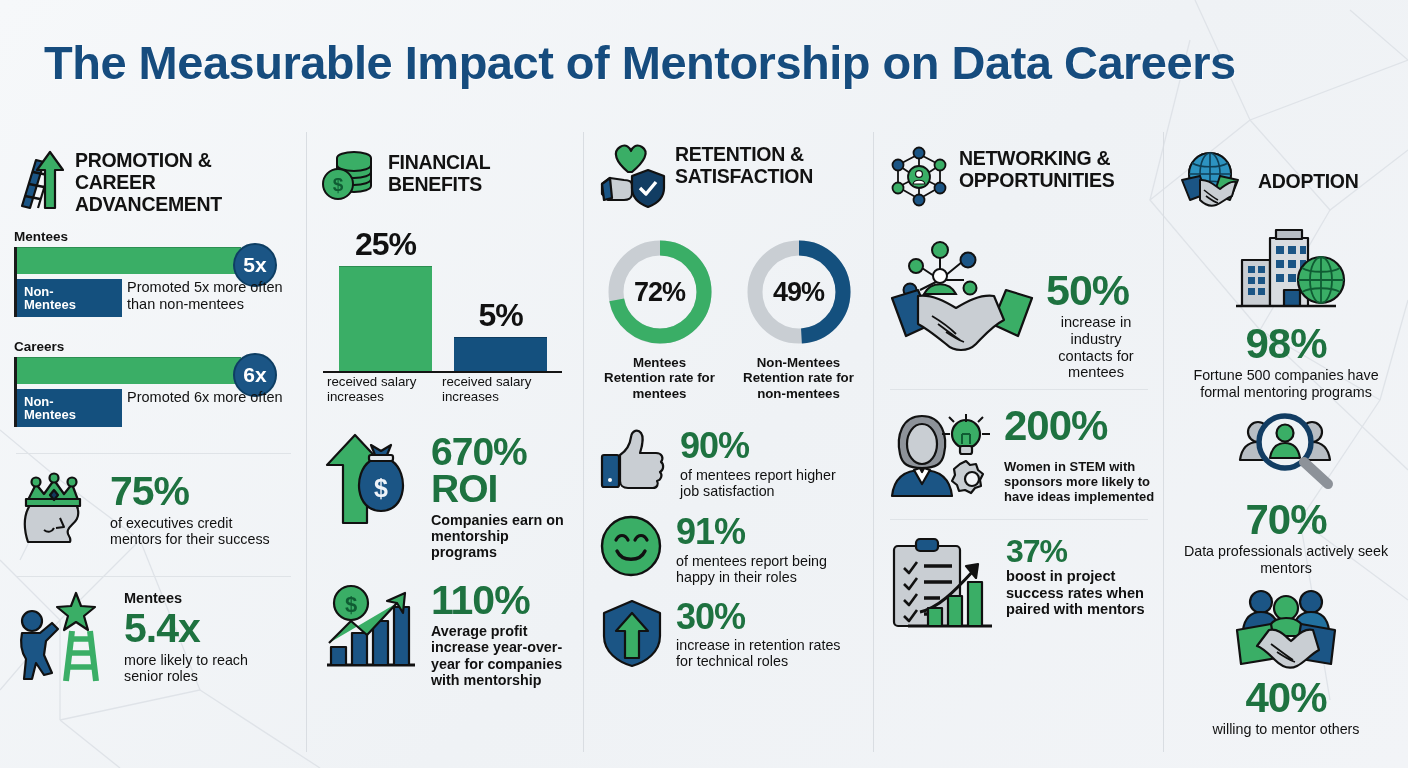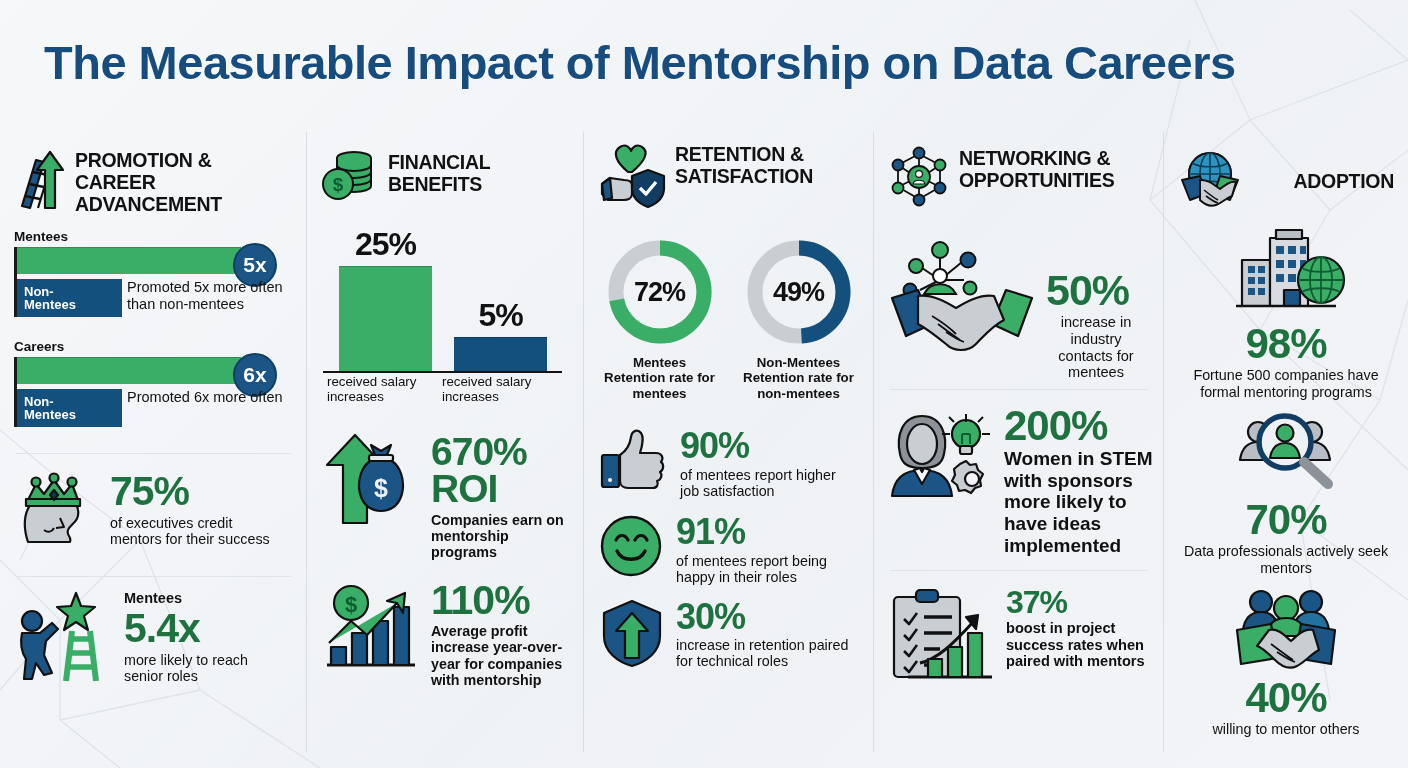--- a/index.html
+++ b/index.html
@@ -48,21 +48,21 @@
     width: 1px; background: #d9dde2;
   }
 
   
   .sec-head { display: flex; align-items: flex-start; gap: 9px; margin-top: 20px; }
   .sec-head .glyph { flex: 0 0 auto; }
   .sec-head .txt {
     font-size: 19.5px; font-weight: bold; color: #121212;
     letter-spacing: -0.3px; line-height: 1.12; padding-top: 2px;
   }
-  .sec-head.c5 { justify-content: space-between; align-items: center; gap: 3px; }
+  .sec-head.c5 { justify-content: flex-start; align-items: center; gap: 16px; }
 
   
   .barblock { margin-top: 14px; position: relative; }
   .barblock .lbl { font-size: 13.5px; font-weight: bold; color: #111; margin-bottom: 3px; }
   .barwrap { position: relative; border-left: 3px solid #1a1a1a; padding-left: 0; }
   .bar-green {
     height: 27px; background: #3aae66; width: 218px;
     border-top: 1px solid #2d8f53;
   }
   .bar-blue {
@@ -398,21 +398,21 @@
         <span class="ic">
           <svg width="68" height="70" viewBox="0 0 68 70">
             <g stroke="#111" stroke-width="2.2" stroke-linejoin="round">
               <path d="M34 3 L62 15 V38 C62 54 48 64 34 68 C20 64 6 54 6 38 V15 Z" fill="#1b5585"></path>
               <path d="M27 60 V33 H18 L34 15 L50 33 H41 V60 Z" fill="#3aae66"></path>
             </g>
           </svg>
         </span>
         <span class="body">
           <span class="bignum sm" style="display:block">30%</span>
-          <span class="desc" style="display:block;width:180px">increase in retention paired for technical roles</span>
+          <span class="desc" style="display:block;width:180px">increase in retention rates for technical roles</span>
         </span>
       </div>
     </div>
 
     <div class="col c4">
       <div class="vline"></div>
 
       <div class="sec-head" style="margin-top:18px">
         <span class="glyph">
           <svg width="62" height="62" viewBox="0 0 62 62">
@@ -475,21 +475,21 @@
               <rect x="72" y="42" width="12" height="8" rx="2" fill="#c9ced3"></rect>
               <path d="M78 18 L78 10 M62 30 L54 30 M66 18 L61 13 M90 18 L95 13 M94 30 L102 30" fill="none" stroke="#111" stroke-width="2"></path>
               <path d="M74 40 L74 30 M82 40 L82 30 M74 30 L82 30" fill="none" stroke="#0f5c33" stroke-width="2"></path>
               <path d="M72 60 l6-3 4 4 6-1 2 6 5 4 -3 6 1 6 -6 2 -4 5 -6 -3 -6 1 -2 -6 -5 -4 3 -6 -1 -6z" fill="#c9ced3"></path>
               <circle cx="84" cy="75" r="7" fill="#f2f4f7"></circle>
             </g>
           </svg>
         </span>
         <span class="body">
           <span class="bignum" style="display:block;font-size:42px">200%</span>
-          <span class="desc b" style="display:block;width:152px;margin-top:2px;font-size:19px">Women in STEM with sponsors more likely to have ideas implemented</span>
+          <span class="desc b" style="display:block;width:152px;margin-top:14px;font-size:13px">Women in STEM with sponsors more likely to have ideas implemented</span>
         </span>
       </div>
 
       <div class="divider" style="margin-top:14px"></div>
 
       <div class="statrow" style="margin-top:14px">
         <span class="ic">
           <svg width="108" height="96" viewBox="0 0 108 96">
             <g stroke="#111" stroke-width="2.2" stroke-linejoin="round">
               <rect x="6" y="12" width="66" height="80" rx="4" fill="#c9ced3"></rect>

